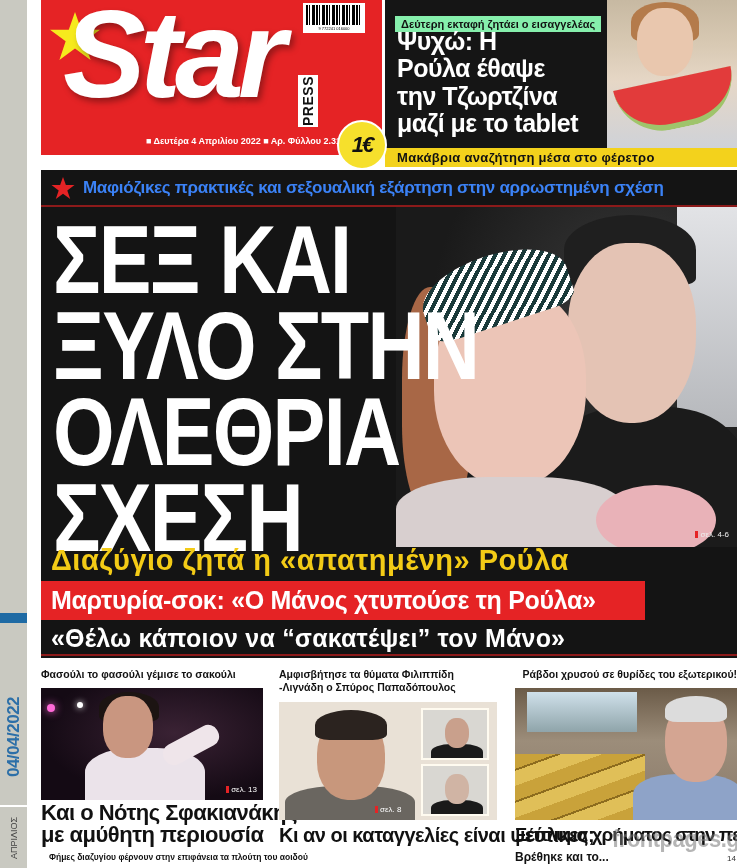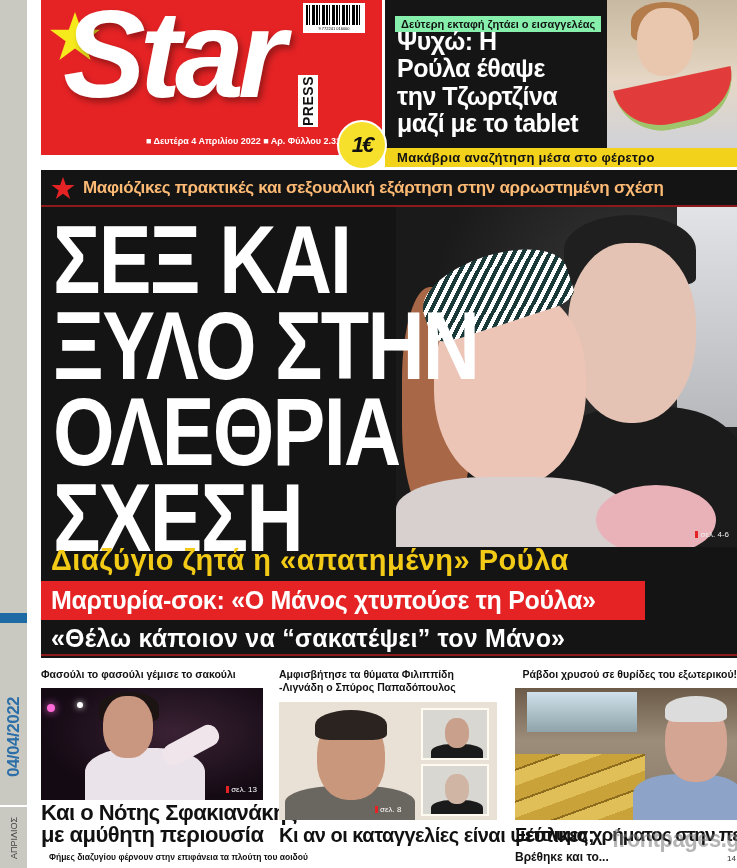--- a/index.html
+++ b/index.html
@@ -34,21 +34,21 @@
   .teaser-photo { position: absolute; left: 222px; top: 0; width: 130px; height: 148px; background: linear-gradient(180deg, #c7b9a2 0%, #d8c9b3 30%, #e6d7c6 55%, #cfd2d8 100%); }
   .teaser-photo .face { position: absolute; left: 30px; top: 8px; width: 56px; height: 68px; border-radius: 45%; background: #e9c7ae; }
   .teaser-photo .hair { position: absolute; left: 24px; top: 2px; width: 68px; height: 40px; border-radius: 50% 50% 20% 20%; background: #b47b4b; }
   .teaser-photo .melon { position: absolute; left: 10px; top: 78px; width: 120px; height: 50px; border-radius: 0 0 80px 80px; background: #e23b3b; border-bottom: 6px solid #9fc46b; transform: rotate(-12deg); }
   .teaser-sub { position: absolute; left: 0; top: 148px; width: 352px; height: 19px; background: #f3d21c; color: #111; font-weight: 900; font-size: 13px; line-height: 19px; padding-left: 12px; white-space: nowrap; letter-spacing: 0.3px; }
 
   
   .main-box { position: absolute; left: 41px; top: 170px; width: 696px; height: 488px; background: #141414; overflow: hidden; }
   .overline { position: absolute; left: 0; top: 0; width: 696px; height: 37px; background: #141414; border-bottom: 2px solid #8c1a1a; display: flex; align-items: center; padding-left: 10px; z-index: 3; }
   .overline-star { width: 24px; height: 24px; margin-right: 8px; flex: none; }
-  .overline-text { color: #fdba74; font-weight: 700; font-size: 17px; white-space: nowrap; letter-spacing: -0.3px; }
+  .overline-text { color: #3b82f6; font-weight: 700; font-size: 17px; white-space: nowrap; letter-spacing: -0.3px; }
   .main-photo { position: absolute; left: 355px; top: 37px; width: 341px; height: 340px; background: radial-gradient(ellipse at 70% 30%, #3a3a3a 0%, #1a1a1a 60%); overflow: hidden; }
   .main-photo .bg-r { position: absolute; right: 0; top: 0; width: 60px; height: 220px; background: linear-gradient(180deg, #e2e3e6, #b6b8bc); }
   .main-photo .man-hair { position: absolute; left: 168px; top: 8px; width: 132px; height: 70px; border-radius: 50% 50% 10% 10%; background: #1f1f1f; }
   .main-photo .man-face { position: absolute; left: 172px; top: 36px; width: 128px; height: 180px; border-radius: 45% 45% 48% 48%; background: #e4c3b4; }
   .main-photo .man-shirt { position: absolute; left: 150px; top: 200px; width: 200px; height: 150px; border-radius: 40% 40% 0 0; background: #1b1b1b; }
   .main-photo .woman-band { position: absolute; left: 24px; top: 48px; width: 150px; height: 70px; border-radius: 60% 60% 20% 20%; background: repeating-linear-gradient(135deg, #ffffff 0 4px, #1a3a3a 4px 8px); transform: rotate(-18deg); }
   .main-photo .woman-hair { position: absolute; left: 6px; top: 80px; width: 70px; height: 230px; border-radius: 40%; background: #a86746; }
   .main-photo .woman-face { position: absolute; left: 38px; top: 80px; width: 152px; height: 200px; border-radius: 45% 45% 48% 48%; background: #ecc5b7; }
   .main-photo .woman-shirt { position: absolute; left: 0; top: 270px; width: 230px; height: 80px; background: #d8cfcf; border-radius: 40% 40% 0 0; }
   .main-photo .pink { position: absolute; left: 200px; top: 278px; width: 120px; height: 70px; border-radius: 50%; background: #e9b2b8; }

